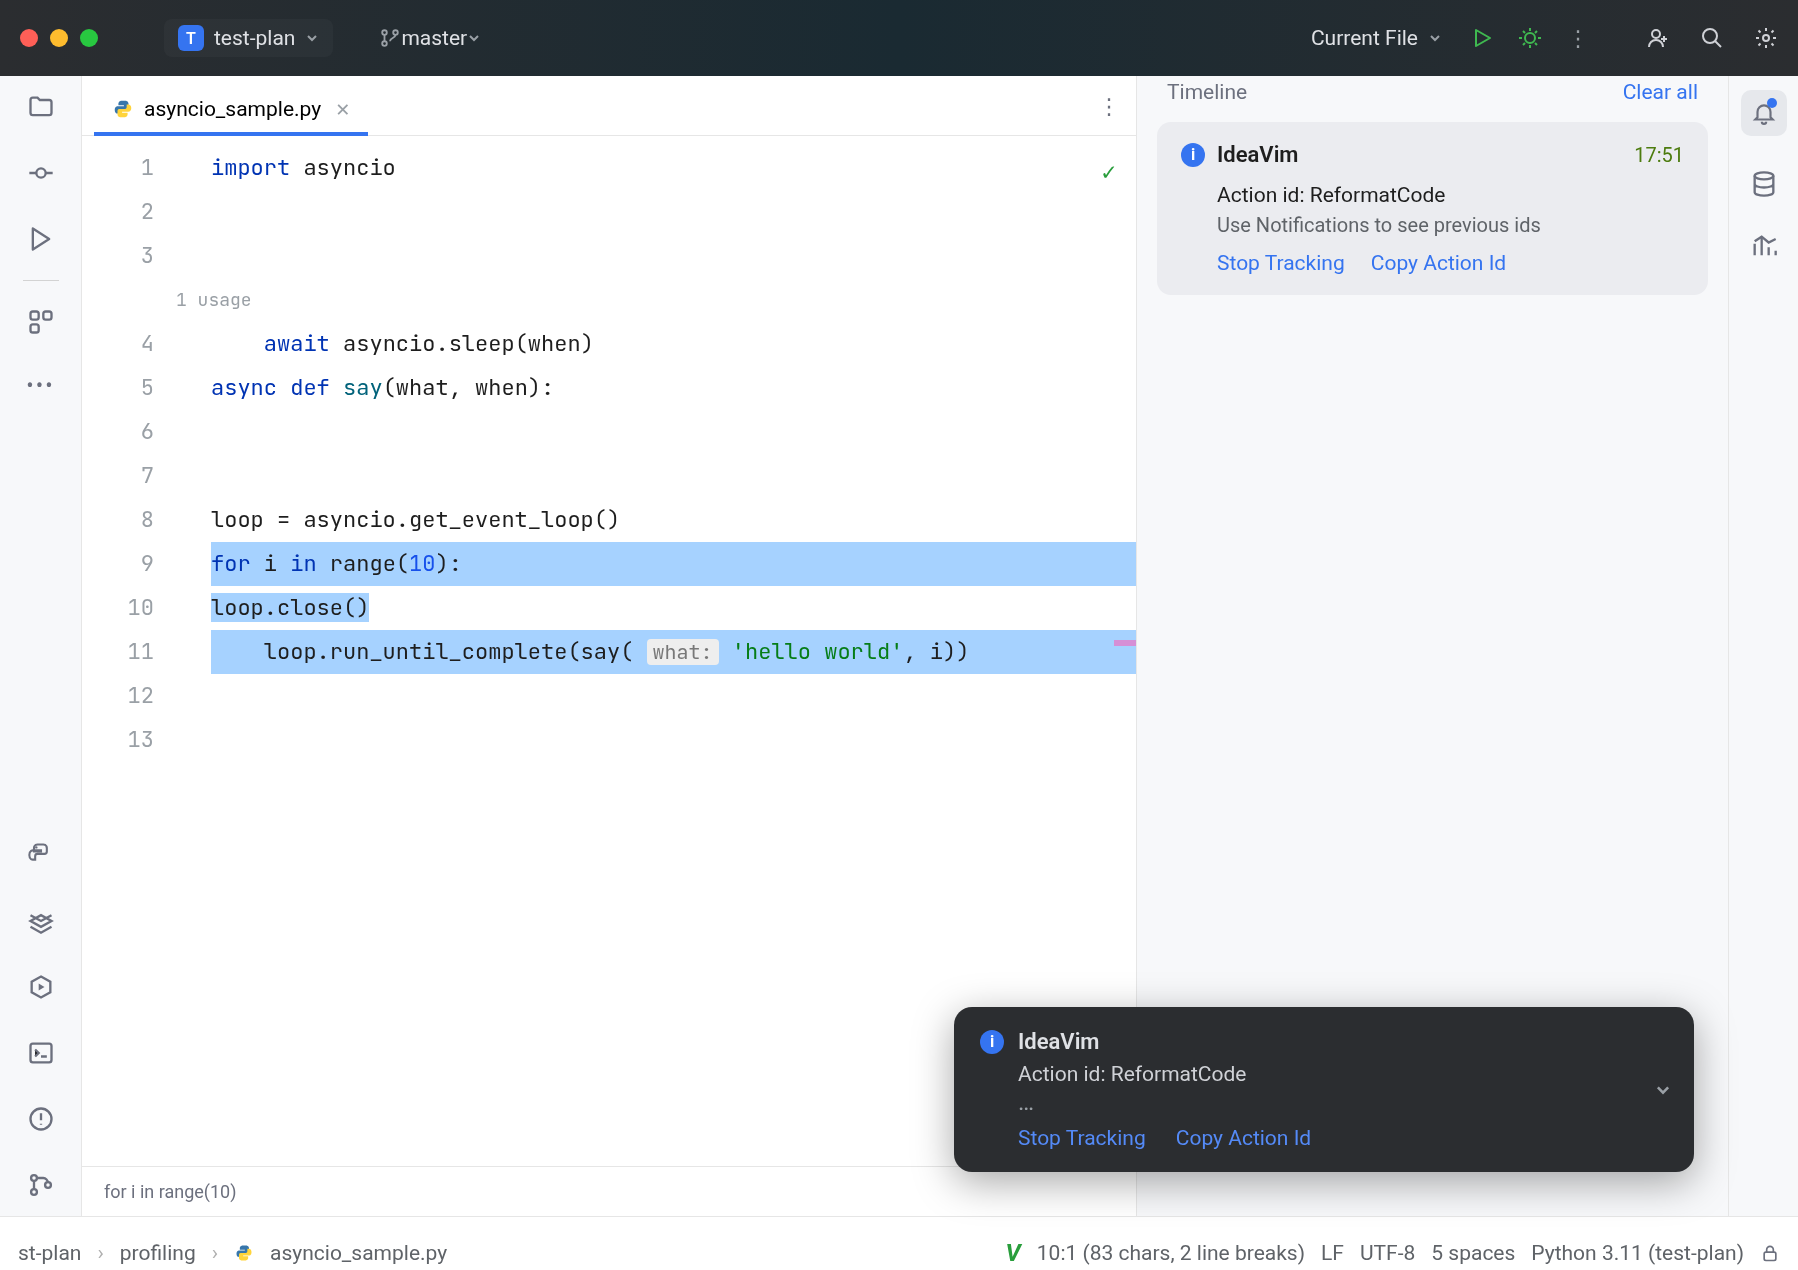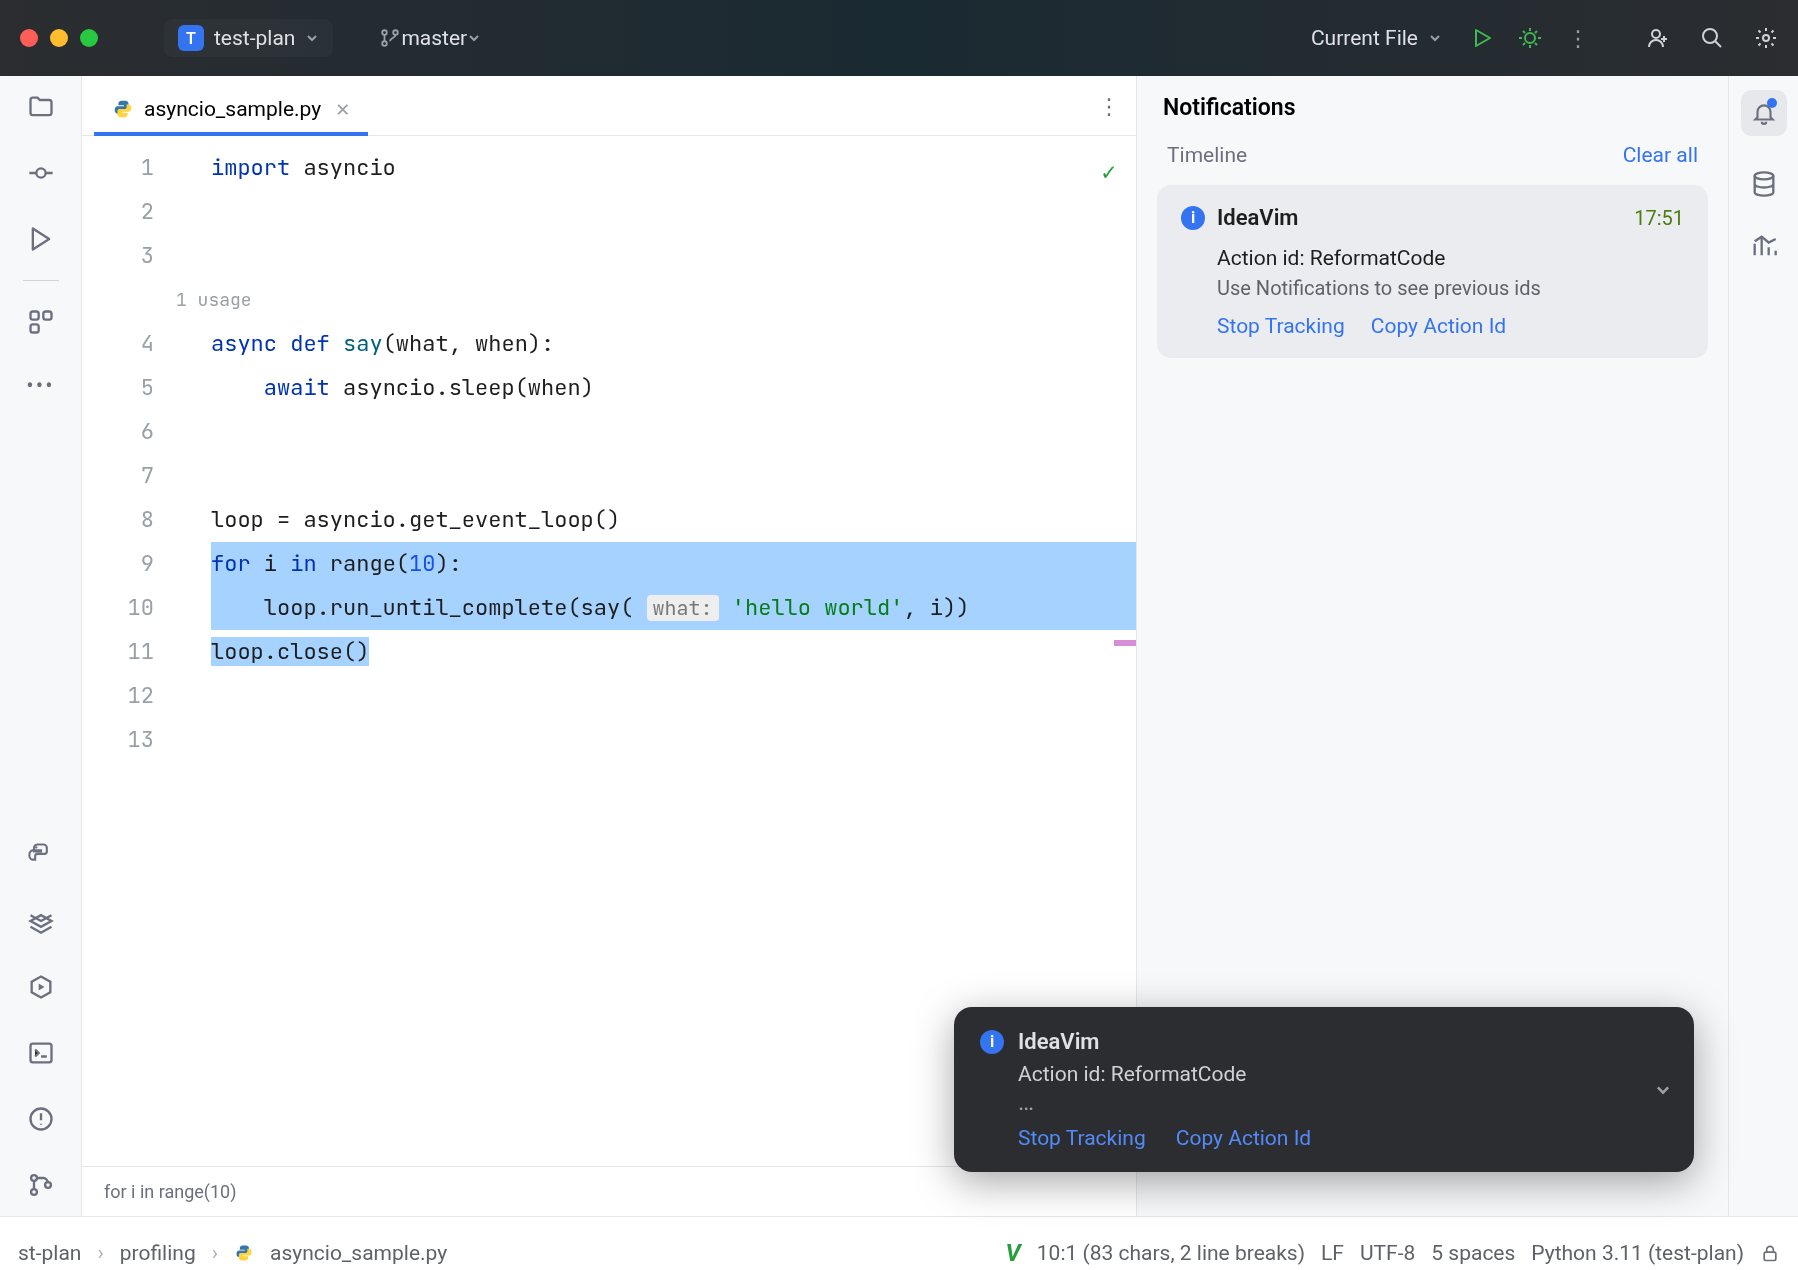--- a/index.html
+++ b/index.html
@@ -269,39 +269,38 @@
         <div>12</div>
         <div>13</div>
       </div>
       <div class="code">
         <span class="check-icon">✓</span>
         <span class="pink-mark"></span>
         <div class="code-line"><span class="kw">import</span><span> asyncio</span></div>
         <div class="code-line"></div>
         <div class="code-line"></div>
         <div class="usage-hint">1 usage</div>
+        <div class="code-line">    <span class="kw">await</span><span> asyncio.sleep(when)</span></div>
         <div class="code-line"><span class="kw">async</span> <span class="kw">def</span> <span class="fn">say</span><span>(what, when):</span></div>
-        <div class="code-line">    <span class="kw">await</span><span> asyncio.sleep(when)</span></div>
         <div class="code-line"></div>
         <div class="code-line"></div>
         <div class="code-line"><span>loop = asyncio.get_event_loop()</span></div>
         <div class="code-line sel"><span class="kw">for</span><span> i </span><span class="kw">in</span><span> range(</span><span class="num">10</span><span>):</span></div>
+        <div class="code-line"><span style="background:#a6d2ff;">loop.close()</span></div>
         <div class="code-line sel"><span>    loop.run_until_complete(say(</span> <span class="inline-hint">what:</span> <span class="str">'hello world'</span><span>, i))</span></div>
-        <div class="code-line"><span style="background:#a6d2ff;">loop.close()</span></div>
         <div class="code-line"></div>
       </div>
     </div>
 
     <div class="editor-footer">
       <span>for i in range(10)</span>
     </div>
   </div>
 
   <div class="notif-panel">
-    <div class="notif-header">Notifications</div>
     <div class="notif-sub">
       <span class="timeline">Timeline</span>
       <span class="clear">Clear all</span>
     </div>
     <div class="notif-card">
       <div class="notif-card-head">
         <span class="info-icon">i</span>
         <span class="notif-title">IdeaVim</span>
         <span class="notif-time">17:51</span>
       </div>

